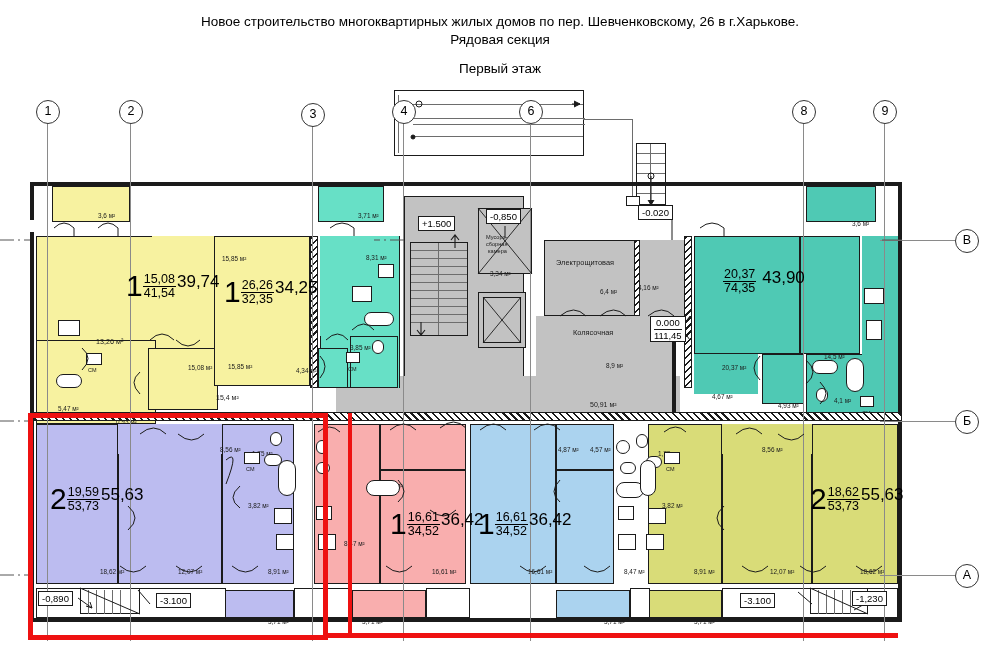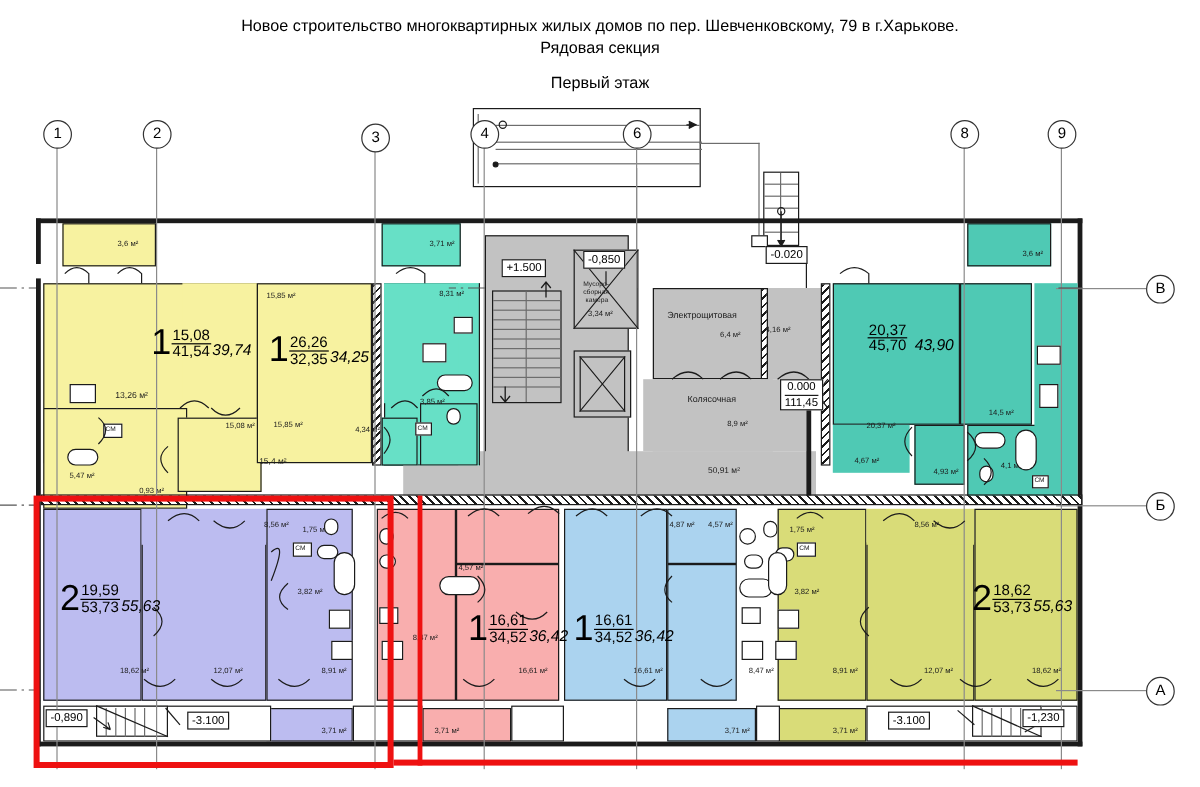--- a/index.html
+++ b/index.html
@@ -23,50 +23,50 @@
   .room{position:absolute;box-sizing:border-box;}
   .w{position:absolute;background:#1b1b1b;}        
   .wg{position:absolute;background:#6d6d6d;}       
   .wl{position:absolute;background:#fff;border:1.4px solid #1b1b1b;box-sizing:border-box;}
 
   .hatch{position:absolute;box-sizing:border-box;border:1px solid #1b1b1b;
     background:repeating-linear-gradient(45deg,#1b1b1b 0 1.6px,#ffffff 1.6px 5px);}
   .hatchv{position:absolute;box-sizing:border-box;border:1px solid #1b1b1b;
     background:repeating-linear-gradient(135deg,#1b1b1b 0 1.6px,#ffffff 1.6px 5px);}
 
-  .area{position:absolute;font-size:6.4px;color:#1b1b1b;white-space:nowrap;}
+  .area{position:absolute;font-size:6.4px;color:#1b1b1b;white-space:nowrap;margin-top:12px;}
   .rname{position:absolute;font-size:7.4px;color:#1b1b1b;white-space:nowrap;}
 
   
   .aptlab{position:absolute;display:flex;align-items:center;white-space:nowrap;z-index:30;}
   .aptlab .num{font-size:30px;line-height:28px;font-weight:400;letter-spacing:-1px;}
   .aptlab .frac{display:inline-flex;flex-direction:column;align-items:center;
      font-size:12.5px;line-height:12.5px;margin-left:1px;}
   .aptlab .frac .top{border-bottom:1.1px solid #000;padding:0 1px;}
   .aptlab .frac .bot{padding:0 1px;}
-  .aptlab .tot{font-size:13px;align-self:flex-start;margin-top:12px;margin-left:1px;font-style:italic;}
+  .aptlab .tot{font-size:17px;align-self:flex-start;margin-top:0;margin-left:1px;}
 
   
   .elev{position:absolute;border:1px solid #1b1b1b;background:#fff;font-size:9.5px;
     padding:1px 3px;text-align:center;z-index:35;white-space:nowrap;}
   .elev2{position:absolute;border:1px solid #1b1b1b;background:#fff;font-size:9.5px;
     padding:0 3px;text-align:center;z-index:35;line-height:11.5px;}
   .elev2 .a{display:block;border-bottom:1px solid #1b1b1b;}
 
   .redbox{position:absolute;border:5px solid #ee1111;box-sizing:border-box;z-index:60;}
   .redline{position:absolute;background:#ee1111;z-index:59;}
 
   svg.ov{position:absolute;left:0;top:0;width:1000px;height:656px;pointer-events:none;z-index:25;}
 </style>
 </head>
 <body>
 
 <div id="sheet">
 
-  <div class="t title" style="top:14px;">Новое строительство многоквартирных жилых домов по пер. Шевченковскому, 79 в г.Харькове.</div>
+  <div class="t title" style="top:14px;">Новое строительство многоквартирных жилых домов по пер. Шевченковскому, 26 в г.Харькове.</div>
   <div class="t subtitle" style="top:32px;">Рядовая секция</div>
   <div class="t subtitle" style="top:61px;">Первый этаж</div>
 
   <div class="axis-line axis-v" style="left:47px;top:121px;height:520px;"></div>
   <div class="axis-line axis-v" style="left:130px;top:121px;height:520px;"></div>
   <div class="axis-line axis-v" style="left:312px;top:121px;height:520px;"></div>
   <div class="axis-line axis-v" style="left:403px;top:121px;height:520px;"></div>
   <div class="axis-line axis-v" style="left:530px;top:121px;height:520px;"></div>
   <div class="axis-line axis-v" style="left:803px;top:121px;height:520px;"></div>
   <div class="axis-line axis-v" style="left:884px;top:121px;height:520px;"></div>
@@ -242,21 +242,21 @@
     <div class="wl" style="left:866px;top:320px;width:16px;height:20px;"></div>
     <div class="wl" style="left:812px;top:360px;width:26px;height:14px;border-radius:7px;"></div>
     <div class="wl" style="left:846px;top:358px;width:18px;height:34px;border-radius:9px;"></div>
     <div class="wl" style="left:816px;top:388px;width:12px;height:14px;border-radius:6px;"></div>
     <div class="wl" style="left:860px;top:396px;width:14px;height:11px;"></div>
     <div class="area" style="left:862px;top:398px;font-size:5.5px;">СМ</div>
 
     <div class="aptlab" style="left:722px;top:268px;">
       <span class="frac">
         <span class="top">20,37</span>
-        <span class="bot">45,70</span>
+        <span class="bot">74,35</span>
       </span>
       <span class="tot" style="margin-left:6px;">43,90</span>
     </div>
 
     <div class="hatch" style="left:34px;top:412px;width:868px;height:9px;"></div>
 
     <div class="room" style="left:36px;top:424px;width:82px;height:160px;background:#bcbcf0;border:1.5px solid #1b1b1b;"></div>
     <div class="room" style="left:118px;top:452px;width:104px;height:132px;background:#bcbcf0;border:1.5px solid #1b1b1b;"></div>
     <div class="room" style="left:118px;top:424px;width:104px;height:30px;background:#bcbcf0;"></div>
     <div class="room" style="left:222px;top:424px;width:72px;height:160px;background:#bcbcf0;border:1.5px solid #1b1b1b;"></div>

